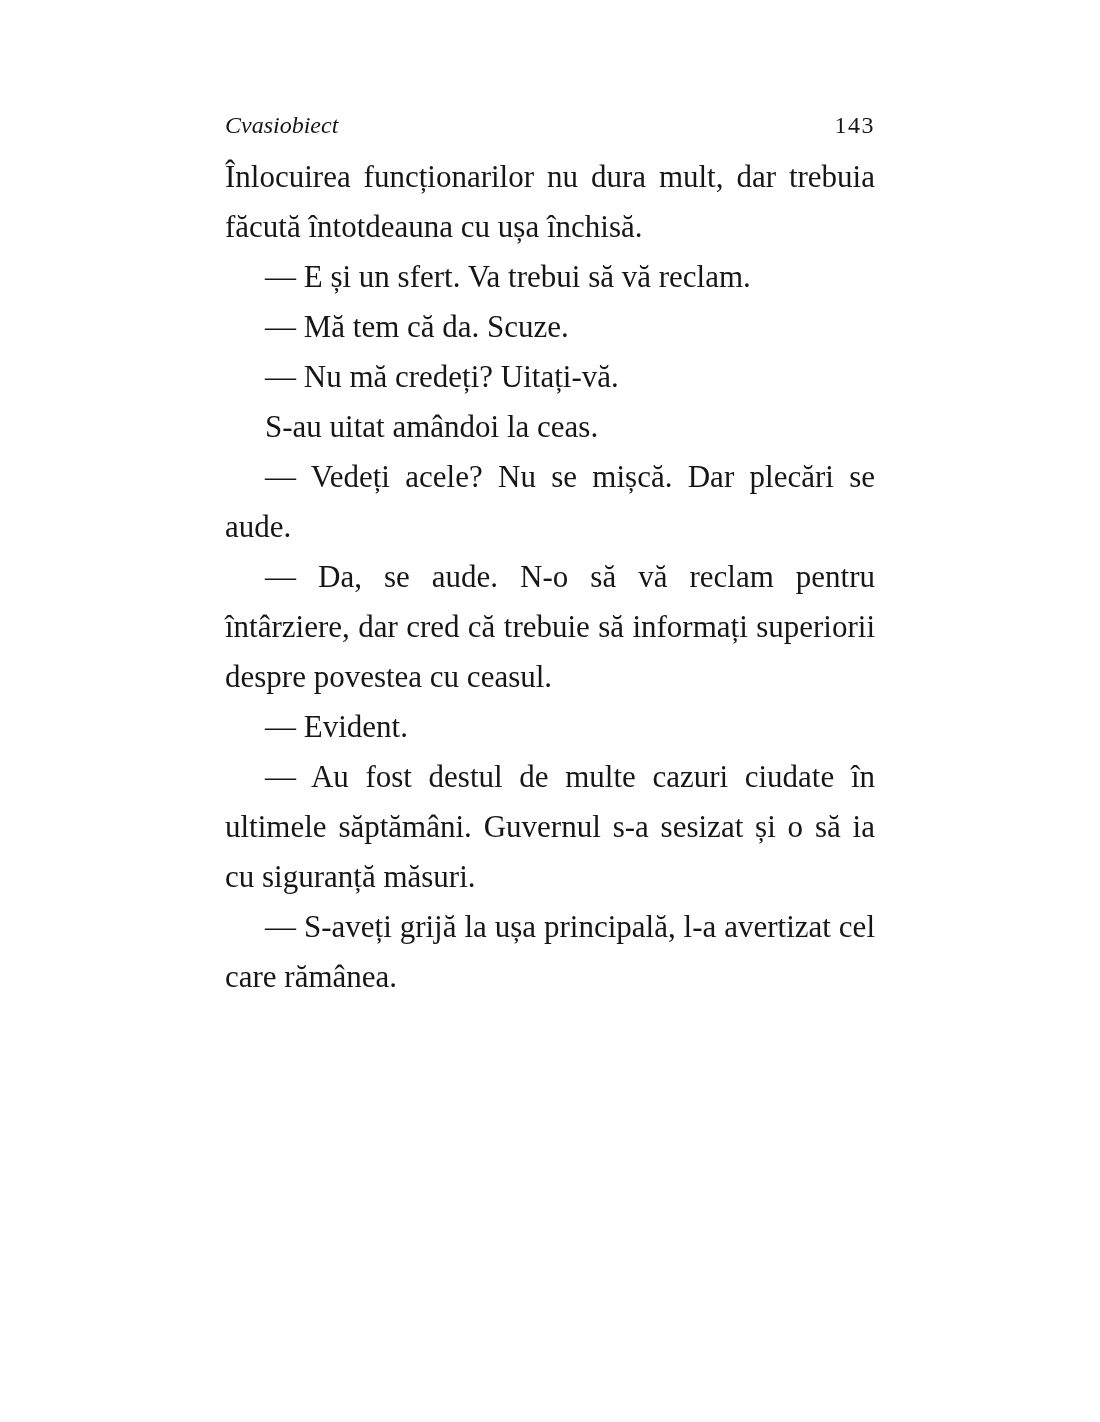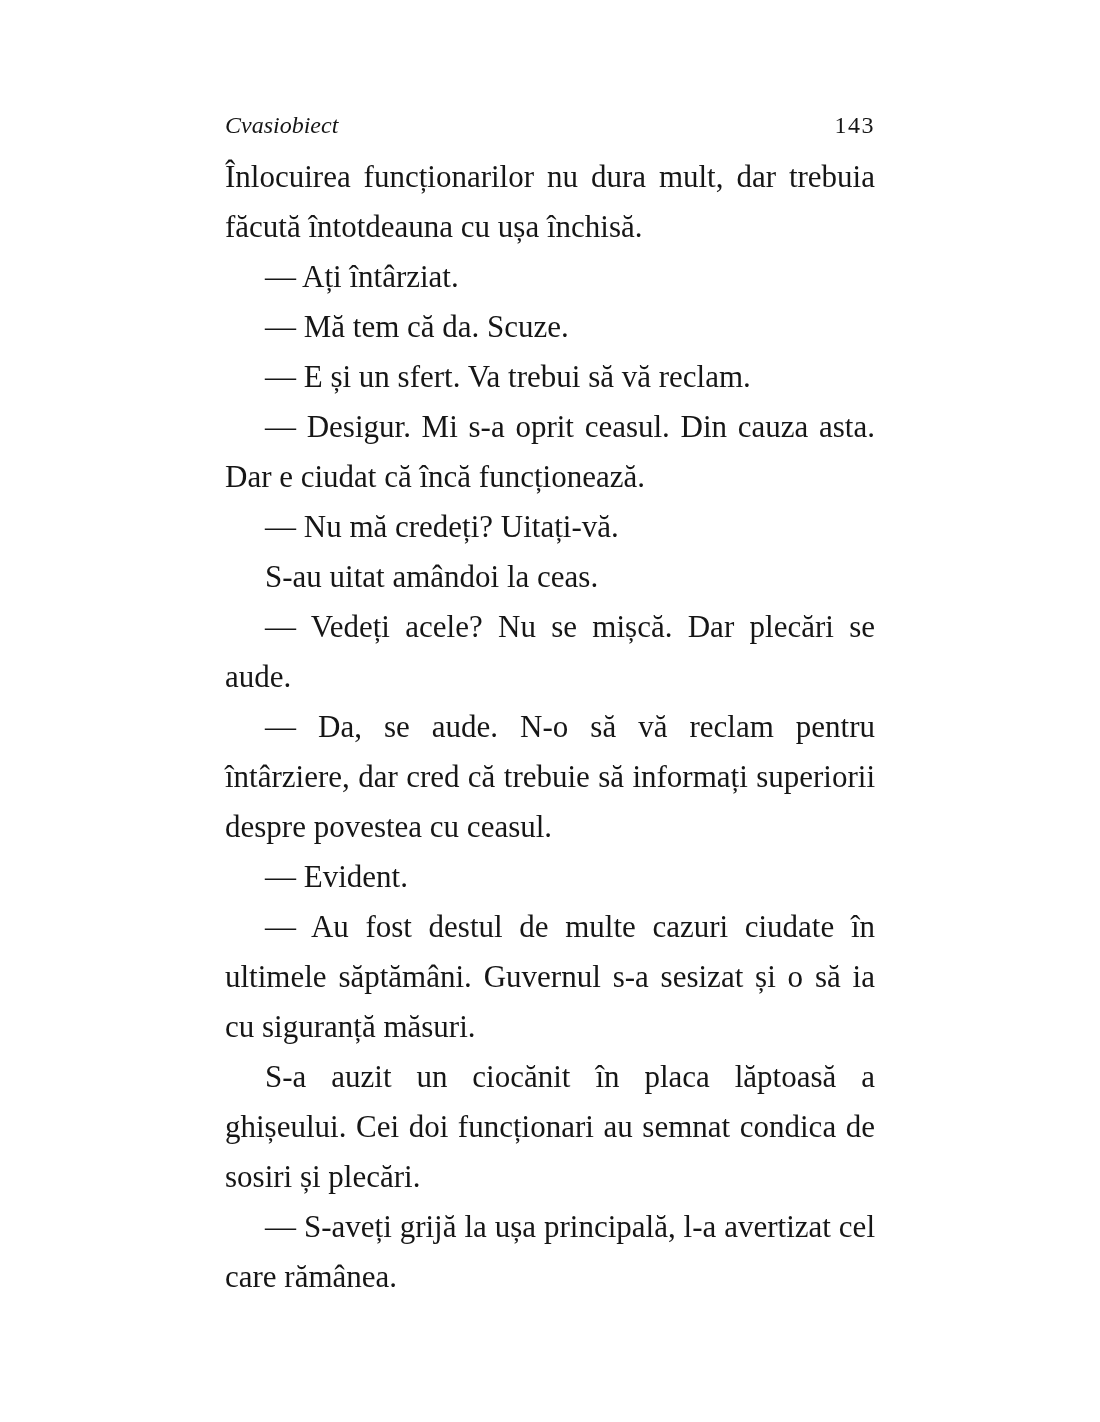--- a/index.html
+++ b/index.html
@@ -61,27 +61,24 @@
 
 <div class="page">
 
   <div class="running-header">
     <span class="running-title">Cvasiobiect</span>
     <span class="page-number">143</span>
   </div>
 
   <div class="text-block">
     <p class="flush">Înlocuirea funcționarilor nu dura mult, dar trebuia făcută întotdeauna cu ușa închisă.</p>
-    <p>— Ați întârziat.</p>
+    <p>— E și un sfert. Va trebui să vă reclam.</p>
     <p>— Mă tem că da. Scuze.</p>
-    <p>— E și un sfert. Va trebui să vă reclam.</p>
-    <p>— Desigur. Mi s-a oprit ceasul. Din cauza asta. Dar e ciudat că încă funcționează.</p>
     <p>— Nu mă credeți? Uitați-vă.</p>
     <p>S-au uitat amândoi la ceas.</p>
     <p>— Vedeți acele? Nu se mișcă. Dar plecări se aude.</p>
     <p>— Da, se aude. N-o să vă reclam pentru întârziere, dar cred că trebuie să informați superiorii despre povestea cu ceasul.</p>
     <p>— Evident.</p>
     <p>— Au fost destul de multe cazuri ciudate în ultimele săptămâni. Guvernul s-a sesizat și o să ia cu siguranță măsuri.</p>
-    <p>S-a auzit un ciocănit în placa lăptoasă a ghișeului. Cei doi funcționari au semnat con­dica de sosiri și plecări.</p>
     <p>— S-aveți grijă la ușa principală, l-a aver­tizat cel care rămânea.</p>
   </div>
 
 </div>
 
 </body></html>

